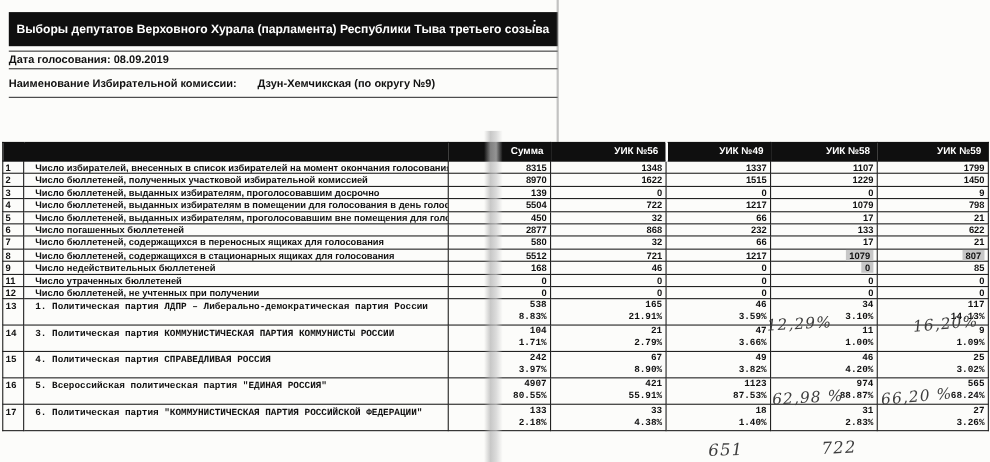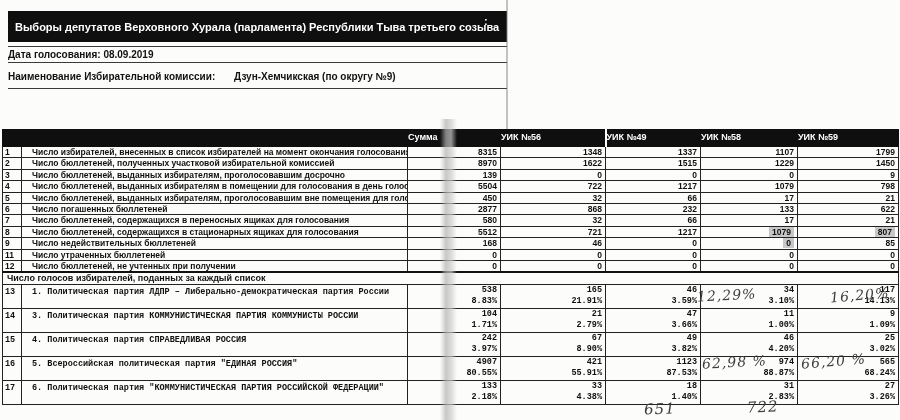--- a/index.html
+++ b/index.html
@@ -24,21 +24,21 @@
   .streak { position:absolute; left:440px; top:119px; width:17px; height:301px; z-index:5;
             pointer-events:none;
             background:linear-gradient(to right, rgba(190,190,190,0) 0%,
               rgba(178,178,178,0.7) 35%, rgba(205,205,205,0.7) 65%, rgba(190,190,190,0) 100%); }
 
   
   table.results { position:absolute; left:2px; top:129px; width:896px;
                   border-collapse:collapse; table-layout:fixed; }
   .results td, .results th { border:1px solid #222; padding:0; font-size:8.5px;
                   line-height:1.2; overflow:hidden; white-space:nowrap; font-weight:bold; }
-  .results thead th { background:#0f0f0f; color:#fff; font-size:9px; text-align:left;
+  .results thead th { background:#0f0f0f; color:#fff; font-size:9px; text-align:right;
                   padding:0 6px 1px 0; height:15px; border-color:#0f0f0f; }
   .results thead th.sep { border-right:2px solid #fff; }
   tr.r td { height:10.4px; }
   td.num { text-align:left; padding-left:2px; }
   td.lbl { text-align:left; padding-left:10px; }
   td.val { text-align:right; padding-right:3px;margin-left:42px; }
   .hl { background:#c7c7c7; padding:0 3px; }
   tr.section td { font-weight:bold; font-size:9px; text-align:left; padding-left:4px;
                   height:11px; border-top:2px solid #111; }
   tr.prow td { height:21px; vertical-align:top;font-family:Liberation Mono, monospace; }
@@ -186,23 +186,20 @@
       <tr class="r">
           <td class="num">12</td>
           <td class="lbl">Число бюллетеней, не учтенных при получении</td>
           <td class="val">0</td>
           <td class="val">0</td>
           <td class="val">0</td>
           <td class="val">0</td>
           <td class="val">0</td>
         </tr>
 
-      <tr class="section">
-          <td colspan="7">Число голосов избирателей, поданных за каждый список</td>
-        </tr>
 
       <tr class="prow">
           <td class="num">13</td>
           <td class="lbl">1. Политическая партия ЛДПР – Либерально-демократическая партия России</td>
           <td class="val2">
             <div>538</div>
             <div>8.83%</div>
           </td>
           <td class="val2">
             <div>165</div>

